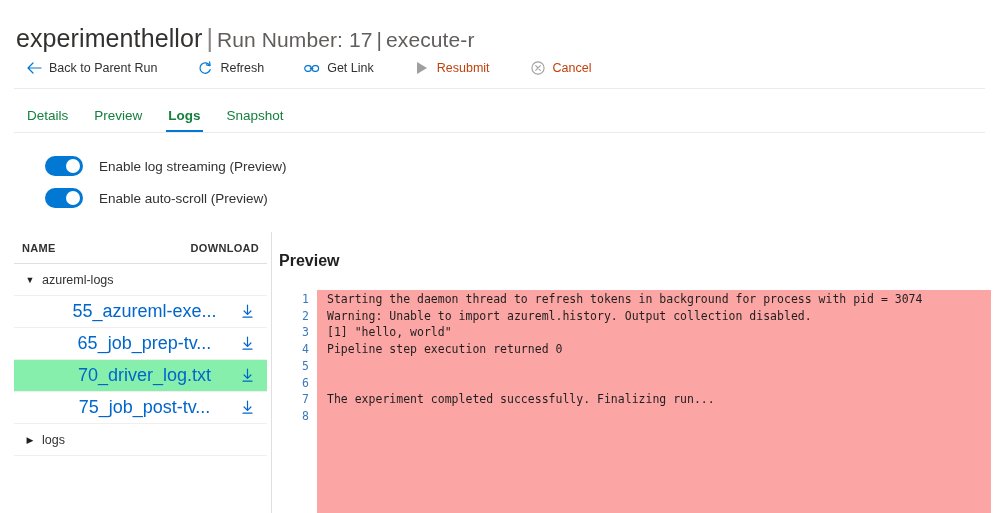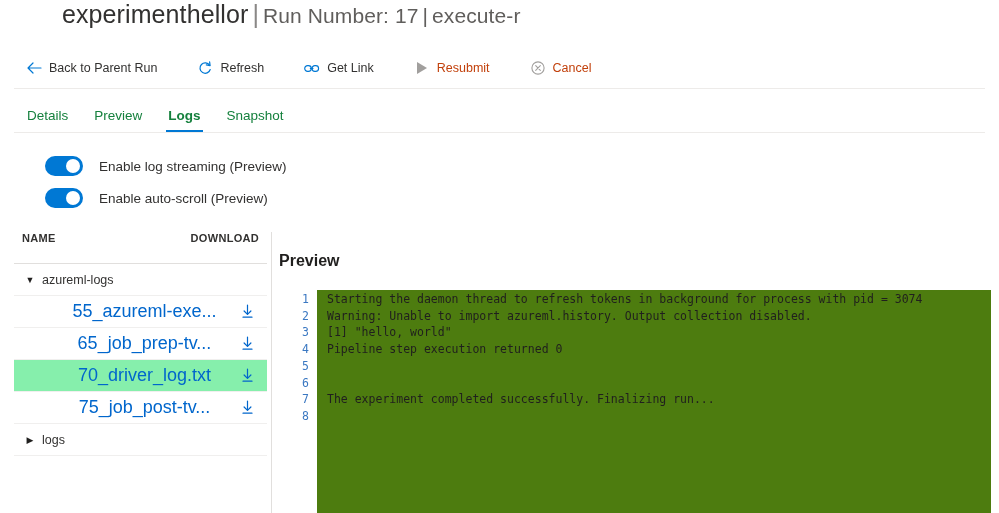--- a/index.html
+++ b/index.html
@@ -11,27 +11,26 @@
     background: #ffffff;
     font-family: "Liberation Sans", sans-serif;
     color: #323130;
     overflow: hidden;
   }
 
   
   .page-title {
     position: absolute;
     left: 16px;
-    top: 0;
+    top: 24px;
     font-size: 25px;
     font-weight: 300;
     color: #323130;
     white-space: nowrap;
     letter-spacing: 0.1px;
-    margin-left: 46px;
   }
   .page-title .t-main { color: #323130; }
   .page-title .t-sep {
     color: #8a8886;
     font-weight: 200;
     padding: 0 4px;
   }
   .page-title .t-sub {
     color: #605e5c;
     font-size: 21px;
@@ -162,20 +161,21 @@
 
   
   .filelist {
     position: absolute;
     left: 14px;
     top: 0px;
     width: 253px;
   }
   .fl-header {
     display: flex;
+    align-items: center;
     height: 32px;
     padding: 0 8px 0 8px;
     border-bottom: 1px solid #e1dfdd;
   }
   .fl-h-name {
     font-size: 11px;
     font-weight: bold;
     letter-spacing: 0.3px;
     color: #323130;
     flex: 1;
@@ -262,21 +262,21 @@
   }
   .gutter .ln {
     font-family: "DejaVu Sans Mono", "Liberation Mono", monospace;
     font-size: 11.5px;
     line-height: 16.7px;
     color: #3b78c2;
     display: block;
   }
   .codebody {
     flex: 1;
-    background: #4d7c0f;
+    background: #fca5a5;
     padding: 1px 0 0 10px;
     overflow: hidden;
   }
   .codebody .cl {
     font-family: "DejaVu Sans Mono", "Liberation Mono", monospace;
     font-size: 11.5px;
     line-height: 16.7px;
     color: #201f1e;
     white-space: pre;
     display: block;

